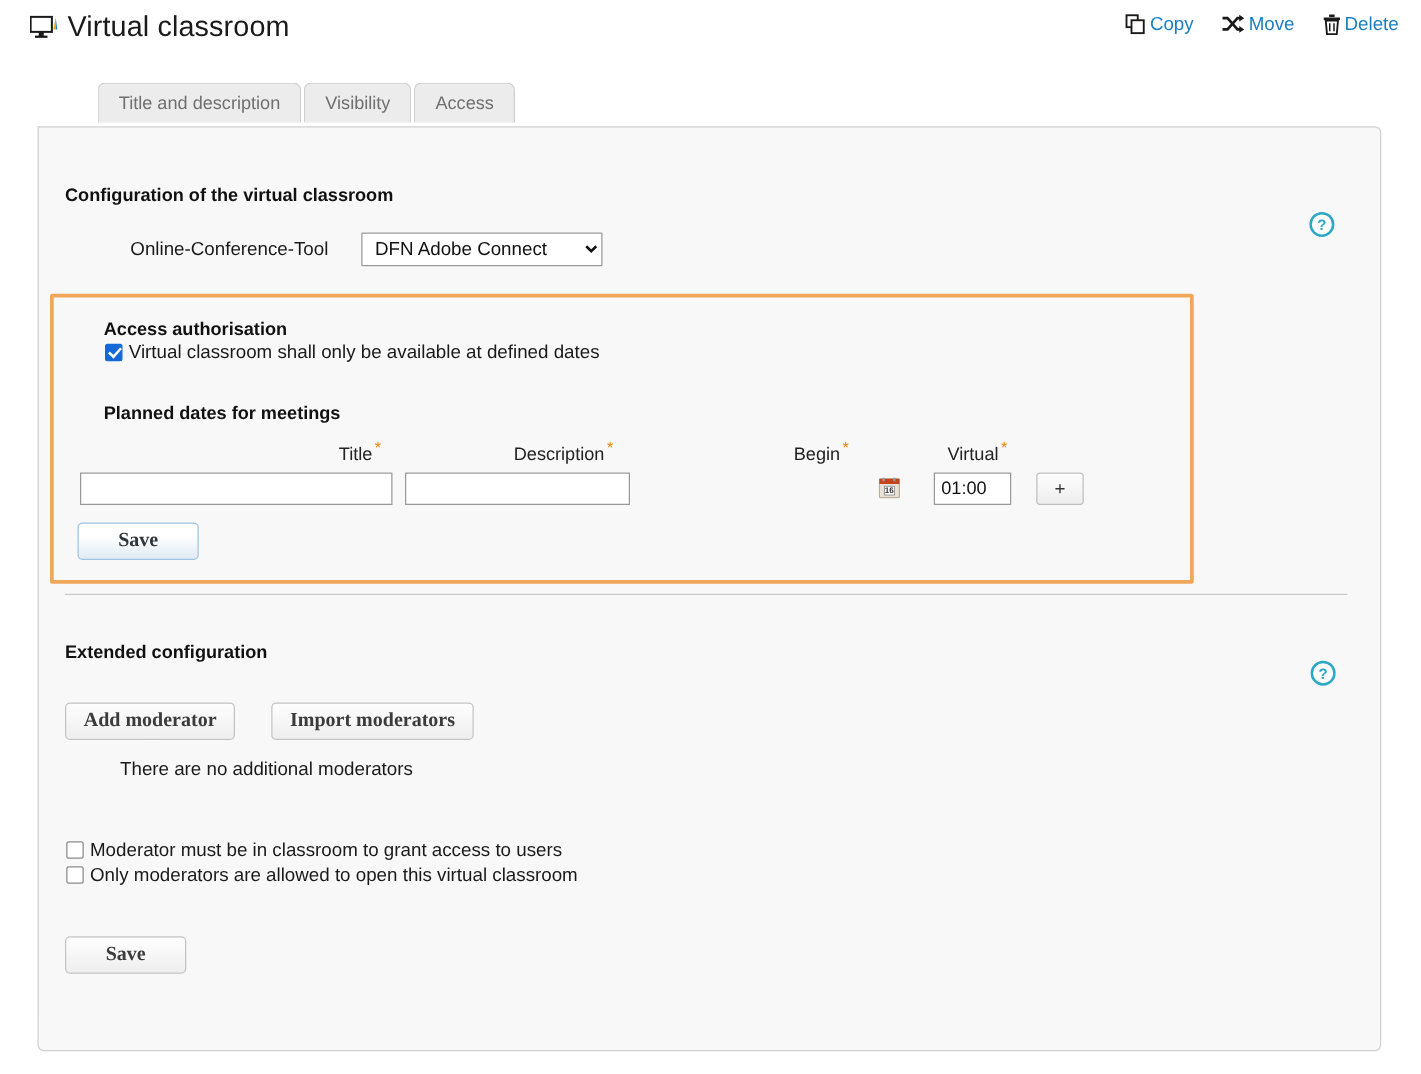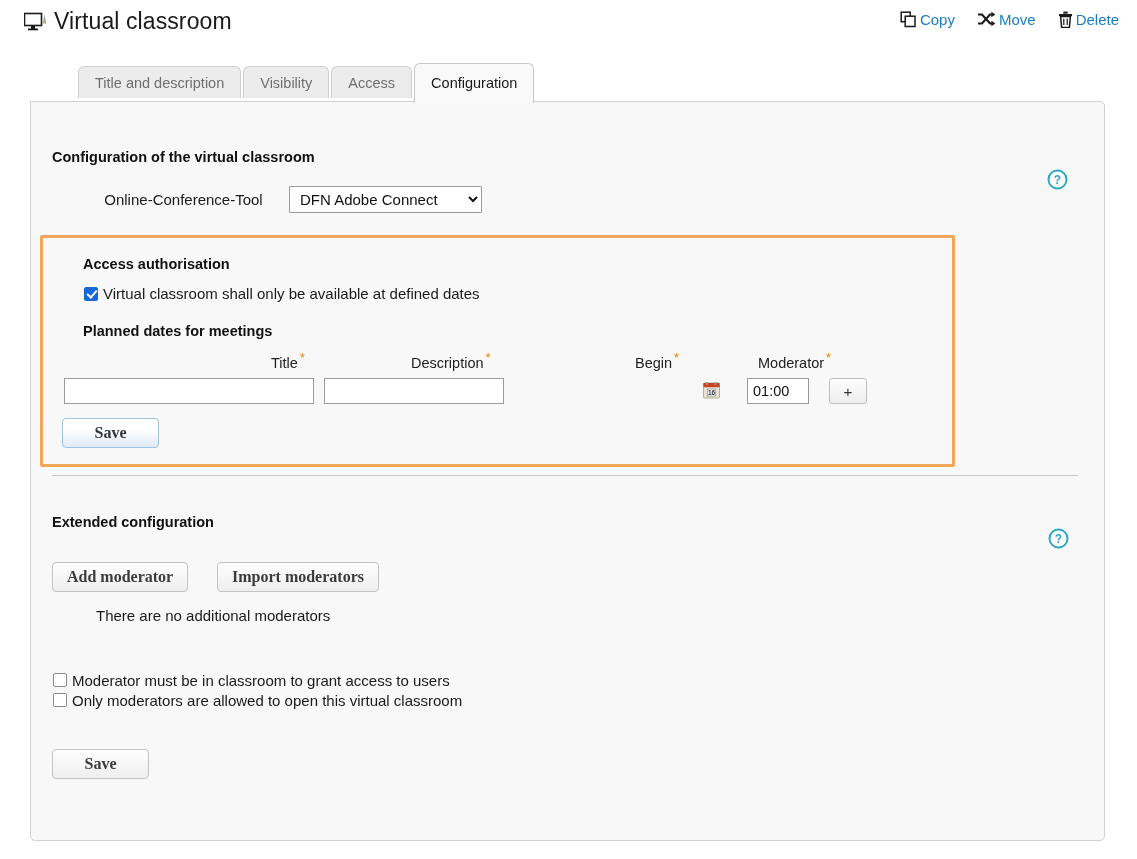--- a/index.html
+++ b/index.html
@@ -167,21 +167,21 @@
   }
   .ob-title {
     position: absolute;
     left: 40px; top: 18px;
     font-size: 14.5px;
     font-weight: bold;
     color: #111;
   }
   .check-row {
     position: absolute;
-    left: 41px; top: 47px;
+    left: 41px; top: 35px;
     display: flex;
     align-items: center;
     gap: 5px;
   }
   .check-row .cb-label {
     font-size: 15px;
     color: #1a1a1a;
     white-space: nowrap;
   }
   .cb {
@@ -389,23 +389,20 @@
 <div class="tabbar">
   <div class="tab">
     <span>Title and description</span>
   </div>
   <div class="tab">
     <span>Visibility</span>
   </div>
   <div class="tab">
     <span>Access</span>
   </div>
-  <div class="tab active">
-    <span>Configuration</span>
-  </div>
 </div>
 
 <div class="panel">
 
   <div class="section-heading" style="left:21px; top:31px;">Configuration of the virtual classroom</div>
 
   <span class="help-icon" style="left:1016px; top:67px;">
     <svg width="21" height="21" viewBox="0 0 21 21">
       <circle cx="10.5" cy="10.5" r="9" fill="#ffffff" stroke="#2aa8c4" stroke-width="2"></circle>
       <text x="10.5" y="15" font-family="Liberation Sans, sans-serif" font-size="12" font-weight="bold" fill="#2aa8c4" text-anchor="middle">?</text>
@@ -433,21 +430,21 @@
       <span class="col-h" style="left:228px;">
         <span>Title</span><span class="req">*</span>
       </span>
       <span class="col-h" style="left:368px;">
         <span>Description</span><span class="req">*</span>
       </span>
       <span class="col-h" style="left:592px;">
         <span>Begin</span><span class="req">*</span>
       </span>
       <span class="col-h" style="left:715px;">
-        <span>Moderator</span><span class="req">*</span>
+        <span>Virtual</span><span class="req">*</span>
       </span>
     </div>
 
     <div class="fields-row">
       <input class="tinput" style="left: 21px; width: 250px;" type="text" value="">
       <input class="tinput" style="left: 281px; width: 180px;" type="text" value="">
       <span class="cal-icon" style="left:660px; top:4px;">
         <svg width="17" height="17" viewBox="0 0 17 17">
           <rect x="0.5" y="1" width="16" height="15" rx="1" fill="#e8e2d6" stroke="#b9ae97" stroke-width="1"></rect>
           <rect x="0.5" y="1" width="16" height="4.2" fill="#c4441f"></rect>

